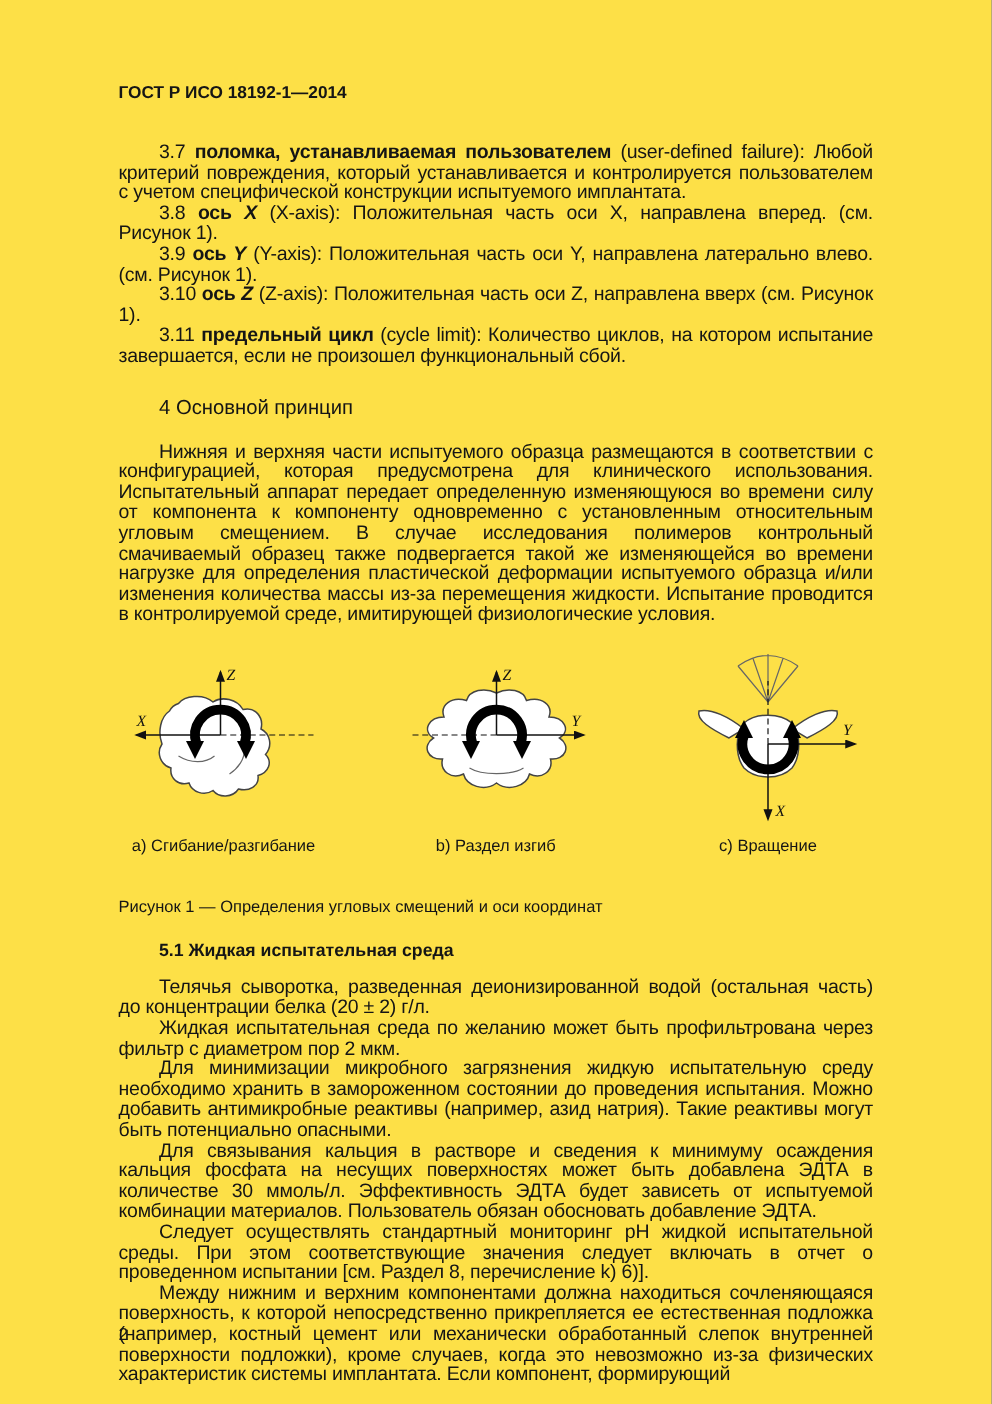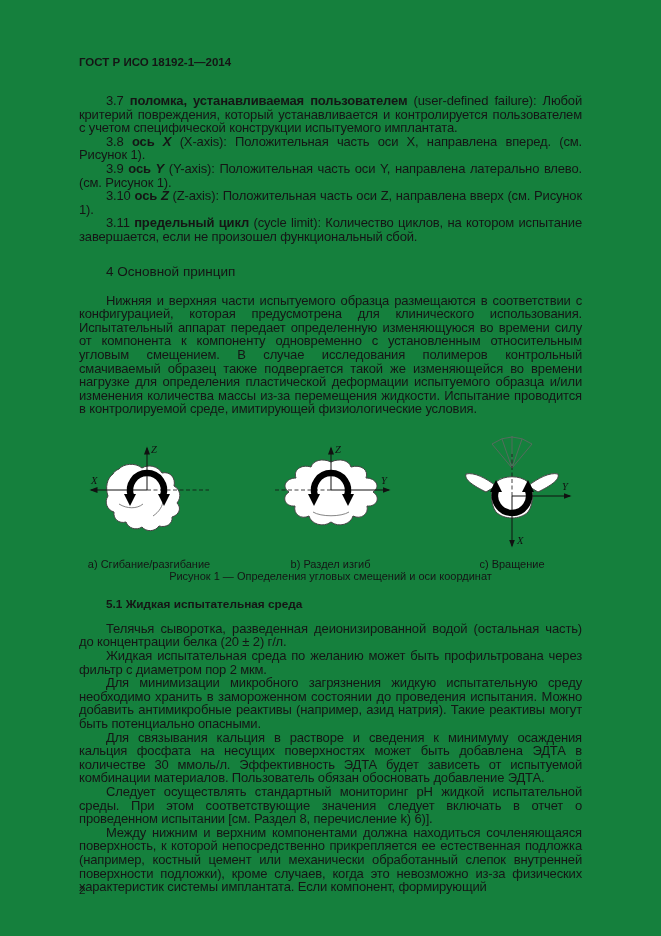--- a/index.html
+++ b/index.html
@@ -1,33 +1,33 @@
 <!DOCTYPE html>
 <html><head>
 <meta charset="utf-8">
 <style>
   * { margin:0; padding:0; box-sizing:border-box; }
   html,body { background:#888; }
   body { display:flex; justify-content:center; font-family:"Liberation Sans", sans-serif; }
   .page {
-    position:relative; width:661px; height:936px; background:#15803d; color:#151515;
+    position:relative; width:661px; height:936px; background:#fde047; color:#151515;
     padding:56px 79px 0 79px; overflow:hidden;
   }
   .doc-header { font-weight:bold; font-size:11.5px; margin-bottom:26px; }
   .para {
     font-size:13px; line-height:13.6px; text-align:justify; text-indent:27px;
     letter-spacing:-0.15px;
   }
   .sec-h { font-size:13.5px; font-weight:normal; margin:20px 0 15px 27px; letter-spacing:0; }
   .sub-h { font-size:11.8px; font-weight:bold; margin:15px 0 11px 27px; }
   .figure { margin:14px 0 4px 0; }
   .fig-row { display:flex; justify-content:space-between; align-items:flex-end; padding:0 4px; }
   .fig-item { display:flex; flex-direction:column; align-items:center; }
   .fig-cap { font-size:11px; margin-top:6px; }
-  .fig-caption { text-align:center; font-size:11px; margin:0 0 2px 0; }
+  .fig-caption { font-size:11px; margin:29px 0 2px 0; }
   .page-number { position:absolute; left:79px; bottom:40px; font-size:11.5px; }
   svg text.axis { font-family:"Liberation Serif", serif; font-style:italic; font-size:10.5px; fill:#111; }
   .thin { stroke:#444; stroke-width:1; fill:#fff; }
   .detail { stroke:#666; stroke-width:0.8; fill:none; }
   .axisline { stroke:#111; stroke-width:1; }
   .dash { stroke:#111; stroke-width:0.8; stroke-dasharray:4 2.5; }
   .arc { stroke:#000; stroke-width:6.5; fill:none; }
 </style>
 </head>
 <body>

